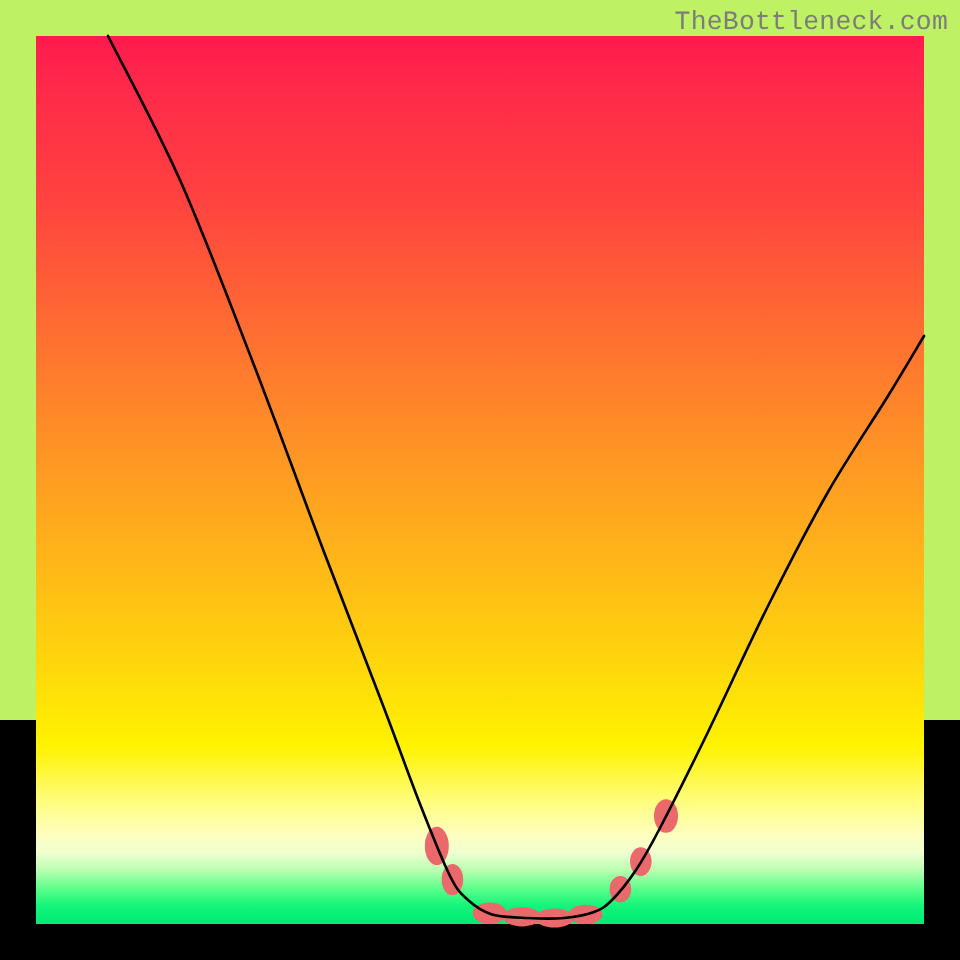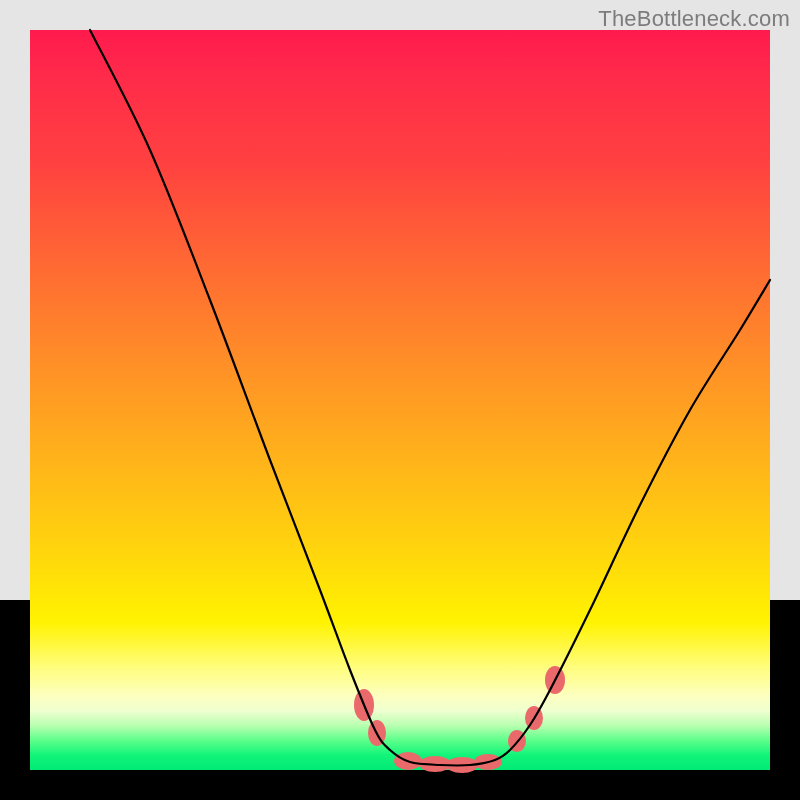--- a/index.html
+++ b/index.html
@@ -10,21 +10,22 @@
     background: #000;
     overflow: hidden;
     font-family: Arial, Helvetica, sans-serif;
   }
   .frame {
     position: absolute;
     left: 0;
     top: 0;
     width: 800px;
     height: 600px;
-    background: #e5e5e5;
+    background: #bef264;
+    font-family: Liberation Mono, monospace;
   }
   .plot-area {
     position: absolute;
     left: 30px;
     top: 30px;
     width: 740px;
     height: 740px;
     
     background: linear-gradient(
       to bottom,

